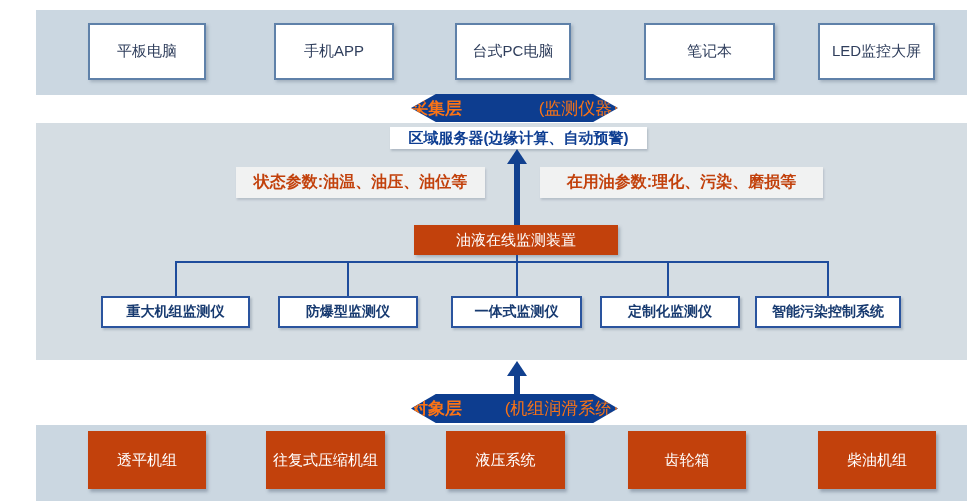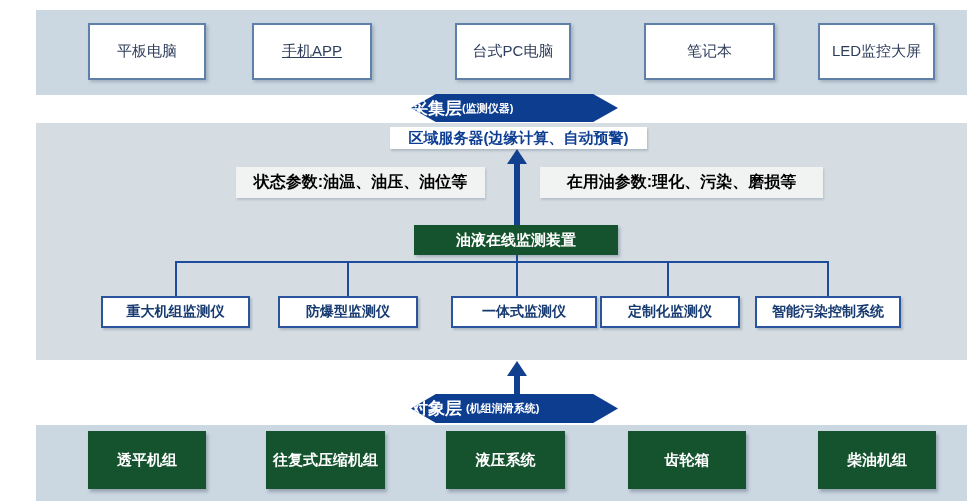--- a/index.html
+++ b/index.html
@@ -14,36 +14,36 @@
   .band-bottom{top:425px;height:76px;background:#cbd7e1;}
 
   .box{position:absolute;display:flex;align-items:center;justify-content:center;
        white-space:nowrap;box-sizing:border-box;}
 
   
   .device-box{background:#ffffff;border:2px solid #5f81a9;color:#2f3e5c;
       font-size:15px;top:23px;height:57px;box-shadow:2px 2px 3px rgba(90,105,125,.35);}
 
   
-  .pill{position:absolute;background:#0d3d8f;color:#ffffff;display:flex;
-      align-items:center;justify-content:flex-start;white-space:nowrap;
+  .pill{position:absolute;background:#0d3d8f;color:#f97316;display:flex;
+      align-items:center;justify-content:space-between;white-space:nowrap;
       clip-path:polygon(0 50%,12% 0,88% 0,100% 50%,88% 100%,12% 100%);}
   .pill .pill-title{font-size:17px;font-weight:bold;}
-  .pill .pill-sub{font-size:11px;font-weight:bold;}
+  .pill .pill-sub{font-size:17px;font-weight:normal;}
 
   
   .server-box{left:362px;top:127px;width:257px;height:22px;background:#ffffff;
       color:#0e3e92;font-size:15px;font-weight:bold;box-shadow:1px 2px 2px rgba(90,105,125,.3);}
 
   
-  .param-box{top:167px;height:31px;background:#f1f2f2;color:#000000;
+  .param-box{top:167px;height:31px;background:#f1f2f2;color:#c2410c;
       font-size:16px;font-weight:bold;box-shadow:1px 2px 2px rgba(90,105,125,.25);}
 
   
-  .navy-box{background:#14532d;color:#ffffff;font-weight:bold;}
+  .navy-box{background:#c2410c;color:#ffffff;font-weight:normal;}
   .core-box{left:386px;top:225px;width:204px;height:30px;font-size:15px;
       box-shadow:2px 2px 3px rgba(90,105,125,.4);}
 
   
   .monitor-box{background:#ffffff;border:2px solid #2a549e;color:#173a70;
       font-size:14px;font-weight:bold;top:296px;height:32px;
       box-shadow:2px 2px 2px rgba(90,105,125,.3);}
 
   
   .equip-box{top:431px;height:58px;font-size:15px;
@@ -61,21 +61,21 @@
 </head>
 <body>
 
 <div class="stage">
 
   <div class="band band-top"></div>
   <div class="band band-mid"></div>
   <div class="band band-bottom"></div>
 
   <div class="box device-box" style="left:60px;width:118px;">平板电脑</div>
-  <div class="box device-box" style="left:224px;width:120px;text-decoration:underline;">手机APP</div>
+  <div class="box device-box" style="left:246px;width:120px;">手机APP</div>
   <div class="box device-box" style="left:427px;width:116px;">台式PC电脑</div>
   <div class="box device-box" style="left:616px;width:131px;">笔记本</div>
   <div class="box device-box" style="left:790px;width:117px;">LED监控大屏</div>
 
   <div class="pill" style="left:383px;top:94px;width:207px;height:28px;">
     <span class="pill-title">采集层</span>
       <span class="pill-sub">(监测仪器)</span>
   </div>
 
   <div class="box server-box">区域服务器(边缘计算、自动预警)</div>
@@ -91,21 +91,21 @@
   <div class="line" style="left:488px;top:255px;width:2px;height:8px;"></div>
   <div class="line" style="left:147px;top:261px;width:654px;height:2px;"></div>
   <div class="line" style="left:147px;top:261px;width:2px;height:36px;"></div>
   <div class="line" style="left:319px;top:261px;width:2px;height:36px;"></div>
   <div class="line" style="left:488px;top:261px;width:2px;height:36px;"></div>
   <div class="line" style="left:639px;top:261px;width:2px;height:36px;"></div>
   <div class="line" style="left:799px;top:261px;width:2px;height:36px;"></div>
 
   <div class="box monitor-box" style="left:73px;width:149px;">重大机组监测仪</div>
   <div class="box monitor-box" style="left:250px;width:140px;">防爆型监测仪</div>
-  <div class="box monitor-box" style="left:423px;width:146px;text-align:center;">一体式监测仪</div>
+  <div class="box monitor-box" style="left:423px;width:131px;text-align:center;">一体式监测仪</div>
   <div class="box monitor-box" style="left:572px;width:140px;">定制化监测仪</div>
   <div class="box monitor-box" style="left:727px;width:146px;text-align:right;">智能污染控制系统</div>
 
   <div class="arrow-head" style="left:479px;top:361px;"></div>
   <div class="arrow-stem" style="left:486px;top:374px;height:21px;"></div>
 
   <div class="pill" style="left:383px;top:394px;width:207px;height:29px;">
     <span class="pill-title">对象层</span>
       <span class="pill-sub" style="margin-left:4px;">(机组润滑系统)</span>
   </div>

